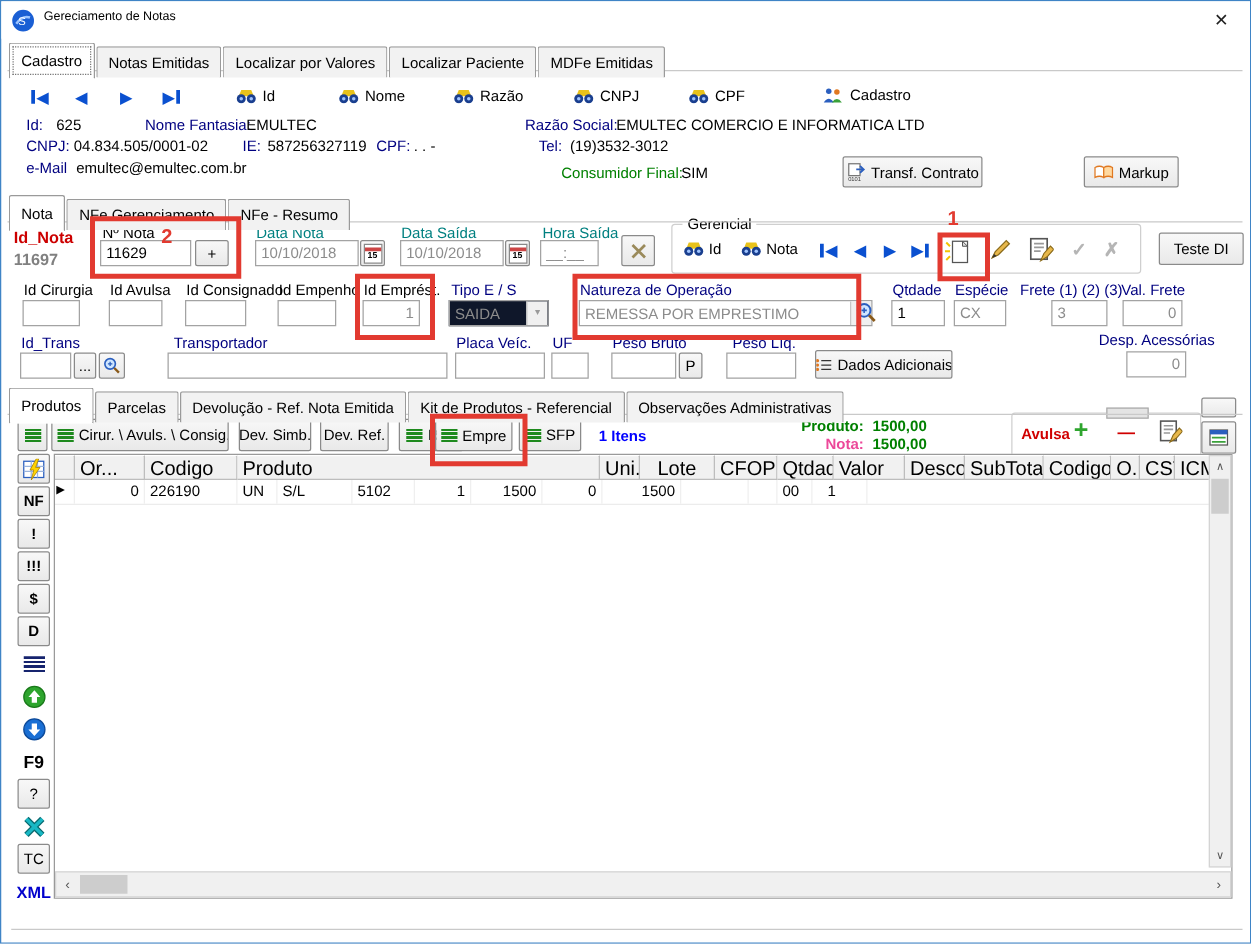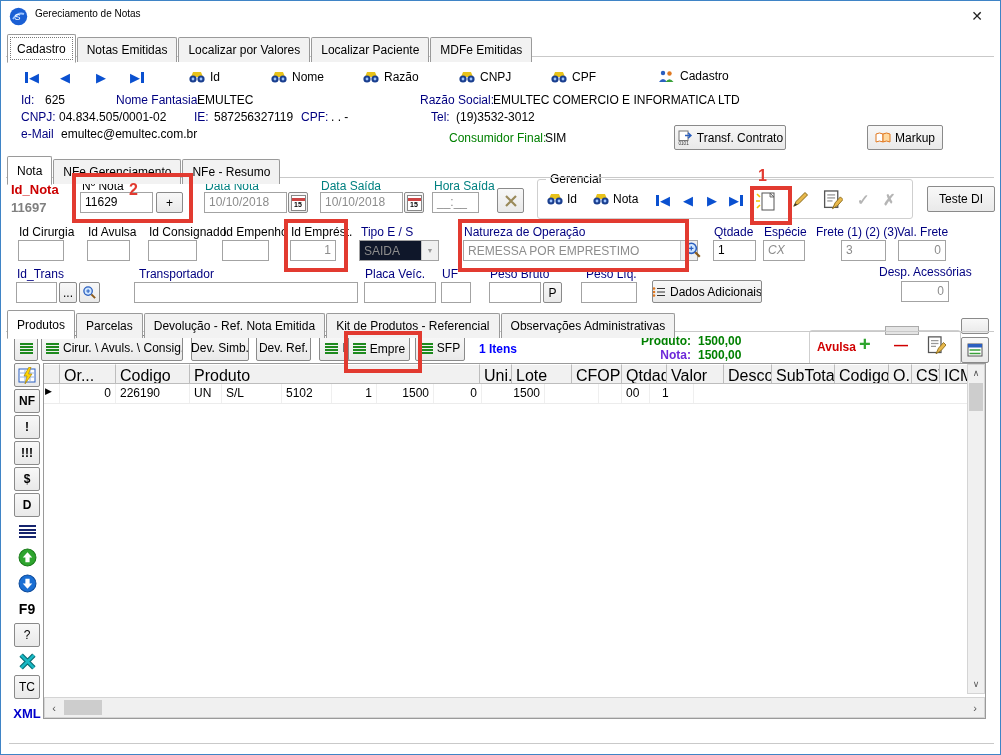--- a/index.html
+++ b/index.html
@@ -371,21 +371,21 @@
     <svg width="18" height="18" viewBox="0 0 16 16">
         <circle cx="6.5" cy="6.5" r="4.5" fill="#cfe6ff" stroke="#2b5fbf" stroke-width="1.4"></circle>
         <line x1="10" y1="10" x2="14" y2="14" stroke="#8a5a1a" stroke-width="2"></line>
         <path d="M4.6 6.5 h3.8 M6.5 4.6 v3.8" stroke="#2b5fbf" stroke-width="1.1"></path>
       </svg>
   </span>
 
   <span class="lb" style="left:713px;top:224px;">Qtdade</span>
   <div class="in" style="left:712px;top:239px;width:43px;">1</div>
   <span class="lb" style="left:763px;top:224px;">Espécie</span>
-  <div class="in dis" style="left:762px;top:239px;width:42px;font-style:italic;">CX</div>
+  <div class="in dis" style="left:762px;top:239px;width:42px;">CX</div>
   <span class="lb" style="left:815px;top:224px;">Frete (1) (2) (3)</span>
   <div class="in dis" style="left:840px;top:239px;width:45px;">3</div>
   <span class="lb" style="left:896px;top:224px;">Val. Frete</span>
   <div class="in ra dis" style="left:897px;top:239px;width:48px;">0</div>
 
   <span class="lb" style="left:16px;top:266px;">Id_Trans</span>
   <div class="in" style="left:15px;top:281px;width:41px;"></div>
   <div class="bt" style="left:58px;top:281px;width:18px;height:21px;">
       <span>...</span>
     </div>
@@ -468,21 +468,21 @@
     <span>Empre</span>
   </div>
   <div class="bt" style="left:414px;top:334px;width:50px;height:26px;">
     <span class="glist"></span>
     <span>SFP</span>
   </div>
 
   <span class="abs" style="left:478px;top:341px;color:#0000ff;font-weight:bold;">1  Itens</span>
   <span class="abs" style="left:620px;top:333px;width:70px;text-align:right;color:#008000;font-weight:bold;">Produto:</span>
   <span class="abs" style="left:697px;top:333px;color:#008000;font-weight:bold;">1500,00</span>
-  <span class="abs" style="left:620px;top:347px;width:70px;text-align:right;color:#6d28d9;font-weight:bold;">Nota:</span>
+  <span class="abs" style="left:620px;top:347px;width:70px;text-align:right;color:#ec4899;font-weight:bold;">Nota:</span>
   <span class="abs" style="left:697px;top:347px;color:#008000;font-weight:bold;">1500,00</span>
 
   <div class="gbx" style="left:808px;top:329px;width:150px;height:34px;"></div>
   <span class="abs" style="left:816px;top:339px;color:#d00000;font-weight:bold;">Avulsa</span>
   <span class="abs" style="left:858px;top:332px;color:#2ea52e;font-weight:bold;font-size:20px;">+</span>
   <div class="abs" style="left:884px;top:325px;width:34px;height:9px;background:#e4e4e4;border:1px solid #aaa;box-sizing:border-box;"></div>
   <span class="abs" style="left:893px;top:336px;color:#d00000;font-weight:bold;font-size:14px;">—</span>
   <span class="abs" style="left:925px;top:334px;">
     <svg width="20" height="20" viewBox="0 0 16 16">
         <rect x="2" y="1.5" width="10" height="12.5" fill="#fff" stroke="#555"></rect>
@@ -571,21 +571,21 @@
       <span>XML</span>
     </div>
 
   <div class="grid">
     <div class="ghr">
       <div class="gh" style="width:16px;"></div>
       <div class="gh" style="width:56px;">Or...</div>
       <div class="gh" style="width:74px;">Codigo</div>
       <div class="gh" style="width:290px;">Produto</div>
       <div class="gh" style="width:32px;">Uni...</div>
-      <div class="gh" style="width:60px;">Lote</div>
+      <div class="gh" style="width:60px;text-align:center;">Lote</div>
       <div class="gh" style="width:50px;">CFOP</div>
       <div class="gh" style="width:45px;">Qtdade</div>
       <div class="gh" style="width:57px;">Valor</div>
       <div class="gh" style="width:48px;">Desconto</div>
       <div class="gh" style="width:63px;">SubTotal</div>
       <div class="gh" style="width:54px;">Codigo_...</div>
       <div class="gh" style="width:23px;">O...</div>
       <div class="gh" style="width:28px;">CST</div>
       <div class="gh" style="width:44px;">ICM</div>
     </div>

